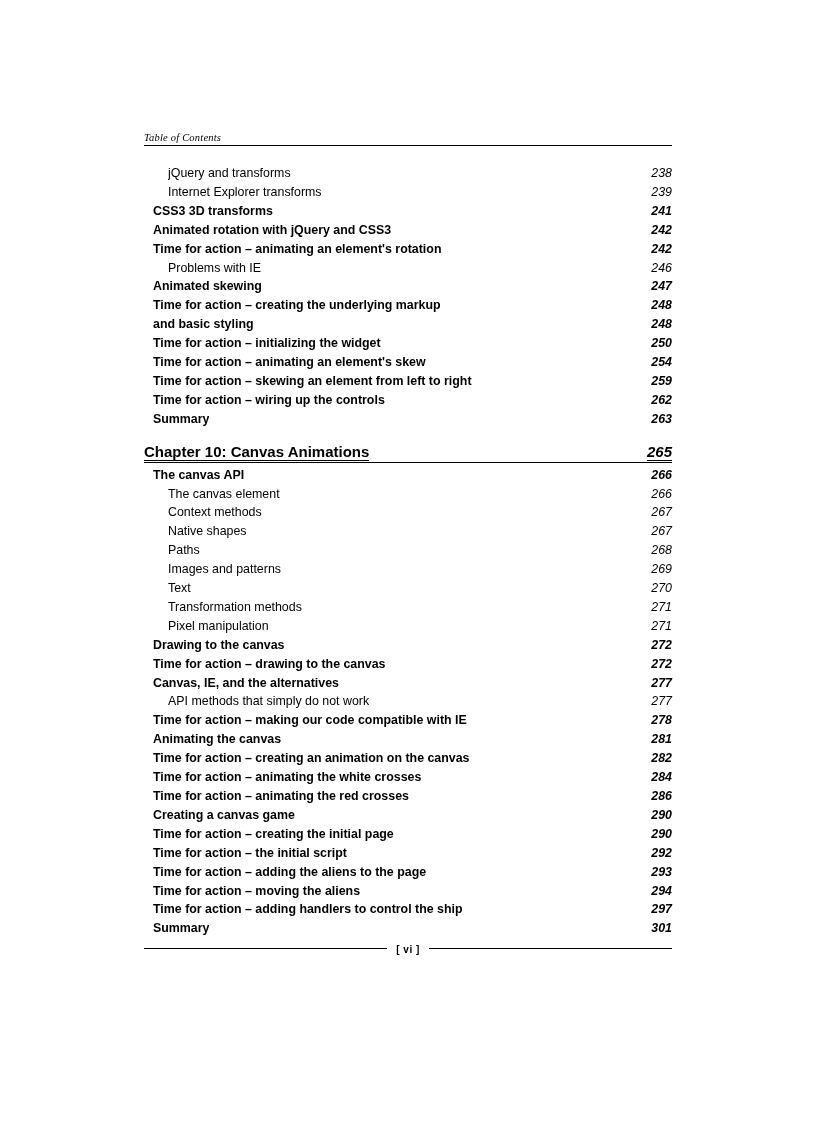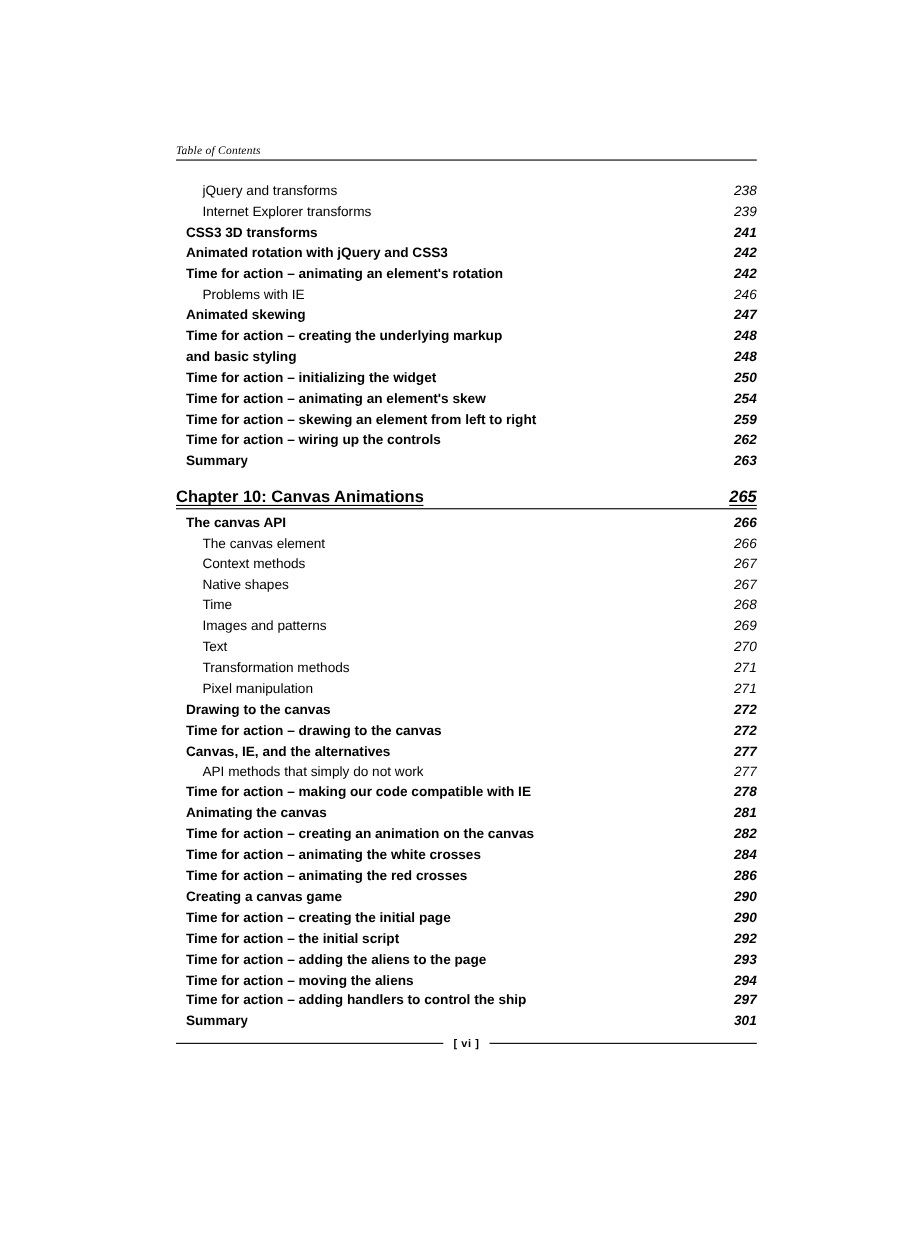--- a/index.html
+++ b/index.html
@@ -14,21 +14,20 @@
     color: #000000;
     position: relative;
     overflow: hidden;
   }
   .page {
     position: absolute;
     left: 0;
     top: 0;
     width: 779px;
     height: 1123px;
-    margin-left: 16px;
   }
   .content {
     position: absolute;
     left: 144px;
     top: 132px;
     width: 528px;
   }
   
   .runhead {
     font-family: "Liberation Serif", serif;
@@ -207,21 +206,21 @@
         </div>
         <div class="row lvl-sub">
           <span class="label">Context methods</span>
           <span class="page-num">267</span>
         </div>
         <div class="row lvl-sub">
           <span class="label">Native shapes</span>
           <span class="page-num">267</span>
         </div>
         <div class="row lvl-sub">
-          <span class="label">Time</span>
+          <span class="label">Paths</span>
           <span class="page-num">268</span>
         </div>
         <div class="row lvl-sub">
           <span class="label">Images and patterns</span>
           <span class="page-num">269</span>
         </div>
         <div class="row lvl-sub">
           <span class="label">Text</span>
           <span class="page-num">270</span>
         </div>

